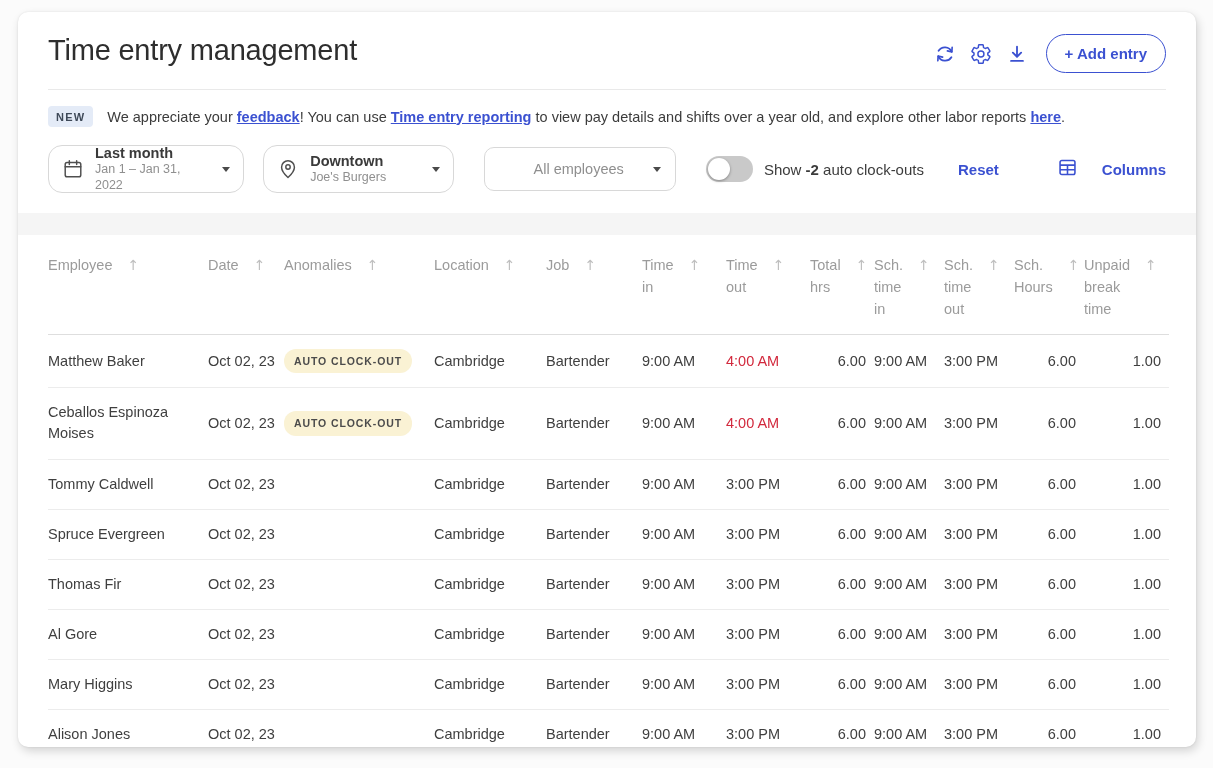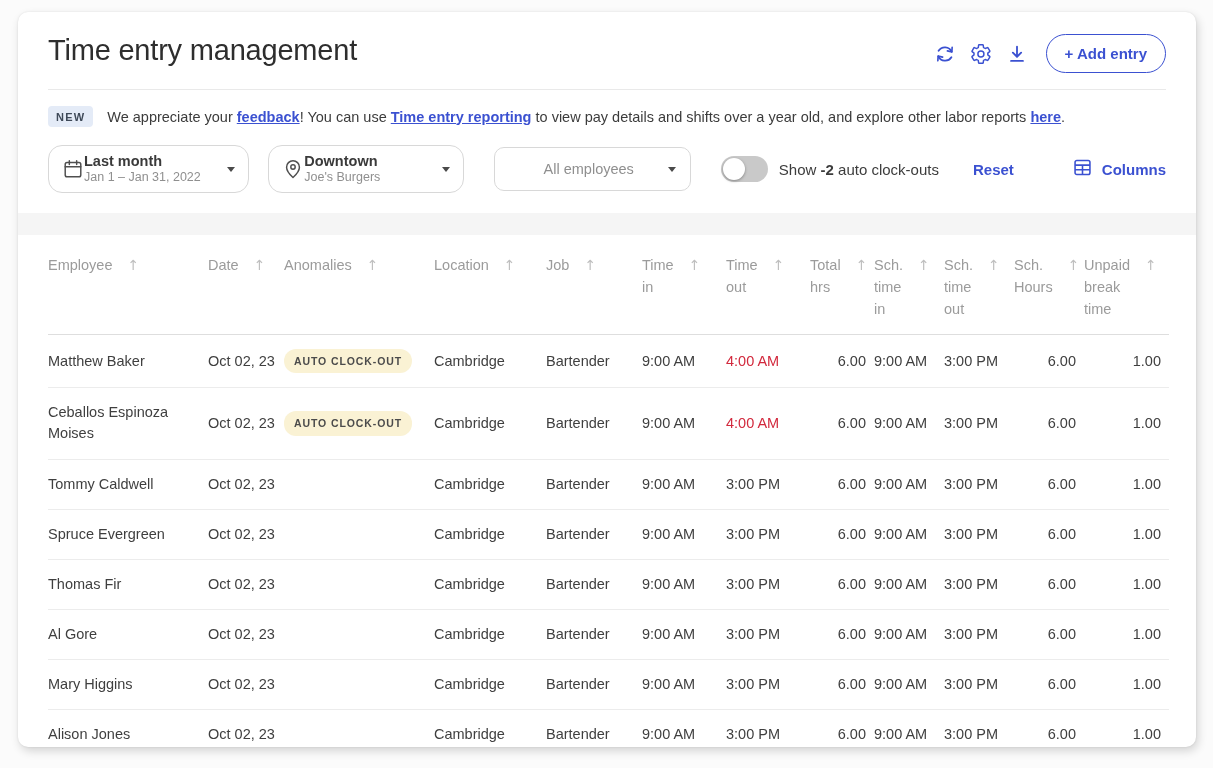--- a/index.html
+++ b/index.html
@@ -42,21 +42,21 @@
   .banner{display:flex;align-items:center;gap:14px;padding:16px 30px 2px;}
   .new-badge{
     background:#E4EBF7;color:#3E4958;font-size:11px;font-weight:700;
     letter-spacing:1.2px;padding:5px 8px 4px;border-radius:4px;flex:0 0 auto;
   }
   .banner-text{font-size:14.5px;color:#3c3c3c;}
   .banner-text a{color:var(--accent);font-weight:700;text-decoration:underline;cursor:pointer;}
   
   .filters{display:flex;align-items:center;padding:16px 30px 18px;}
   .filter-chip{
-    height:48px;display:flex;align-items:center;
+    height:48px;display:flex;align-items:center;gap:11px;
     border:1px solid #d8d8d8;border-radius:14px;background:#fff;
     padding:0 13px;cursor:pointer;text-align:left;font-family:inherit;
   }
   .chip-date{width:202px;}
   .chip-loc{width:196px;margin-left:19px;}
   .chip-icon{line-height:0;color:#4f4f4f;flex:0 0 auto;}
   .f-text{flex:1 1 auto;min-width:0;}
   .f-label{font-size:14.5px;font-weight:700;color:#3a3a3a;line-height:1.25;}
   .f-sub{font-size:12.5px;color:#8f8f8f;line-height:1.25;}
   .caret{
@@ -77,21 +77,21 @@
     position:absolute;left:2px;top:2px;width:22px;height:22px;border-radius:50%;
     background:#fff;box-shadow:0 1px 3px rgba(0,0,0,.35);
   }
   .toggle-label{margin-left:11px;font-size:15px;color:#3c3c3c;white-space:nowrap;}
   .toggle-label b{font-weight:700;}
   .text-btn{
     background:none;border:none;cursor:pointer;color:var(--accent);
     font-weight:700;font-size:15px;font-family:inherit;
   }
   .reset-btn{margin-left:34px;}
-  .columns-btn{margin-left:58px;display:flex;align-items:center;gap:9px;}
+  .columns-btn{margin-left:58px;display:flex;align-items:center;gap:24px;}
   .columns-btn svg{stroke:var(--accent);}
   
   .table-gap{height:22px;background:var(--band);margin-top:2px;}
   
   .table-wrap{padding:0 30px;}
   table{border-collapse:collapse;table-layout:fixed;width:1118px;}
   thead th{
     text-align:left;vertical-align:top;font-weight:400;
     color:#9b9b9b;font-size:14.5px;line-height:1.5;
     padding:20px 8px 14px 0;border-bottom:1px solid #dedede;

